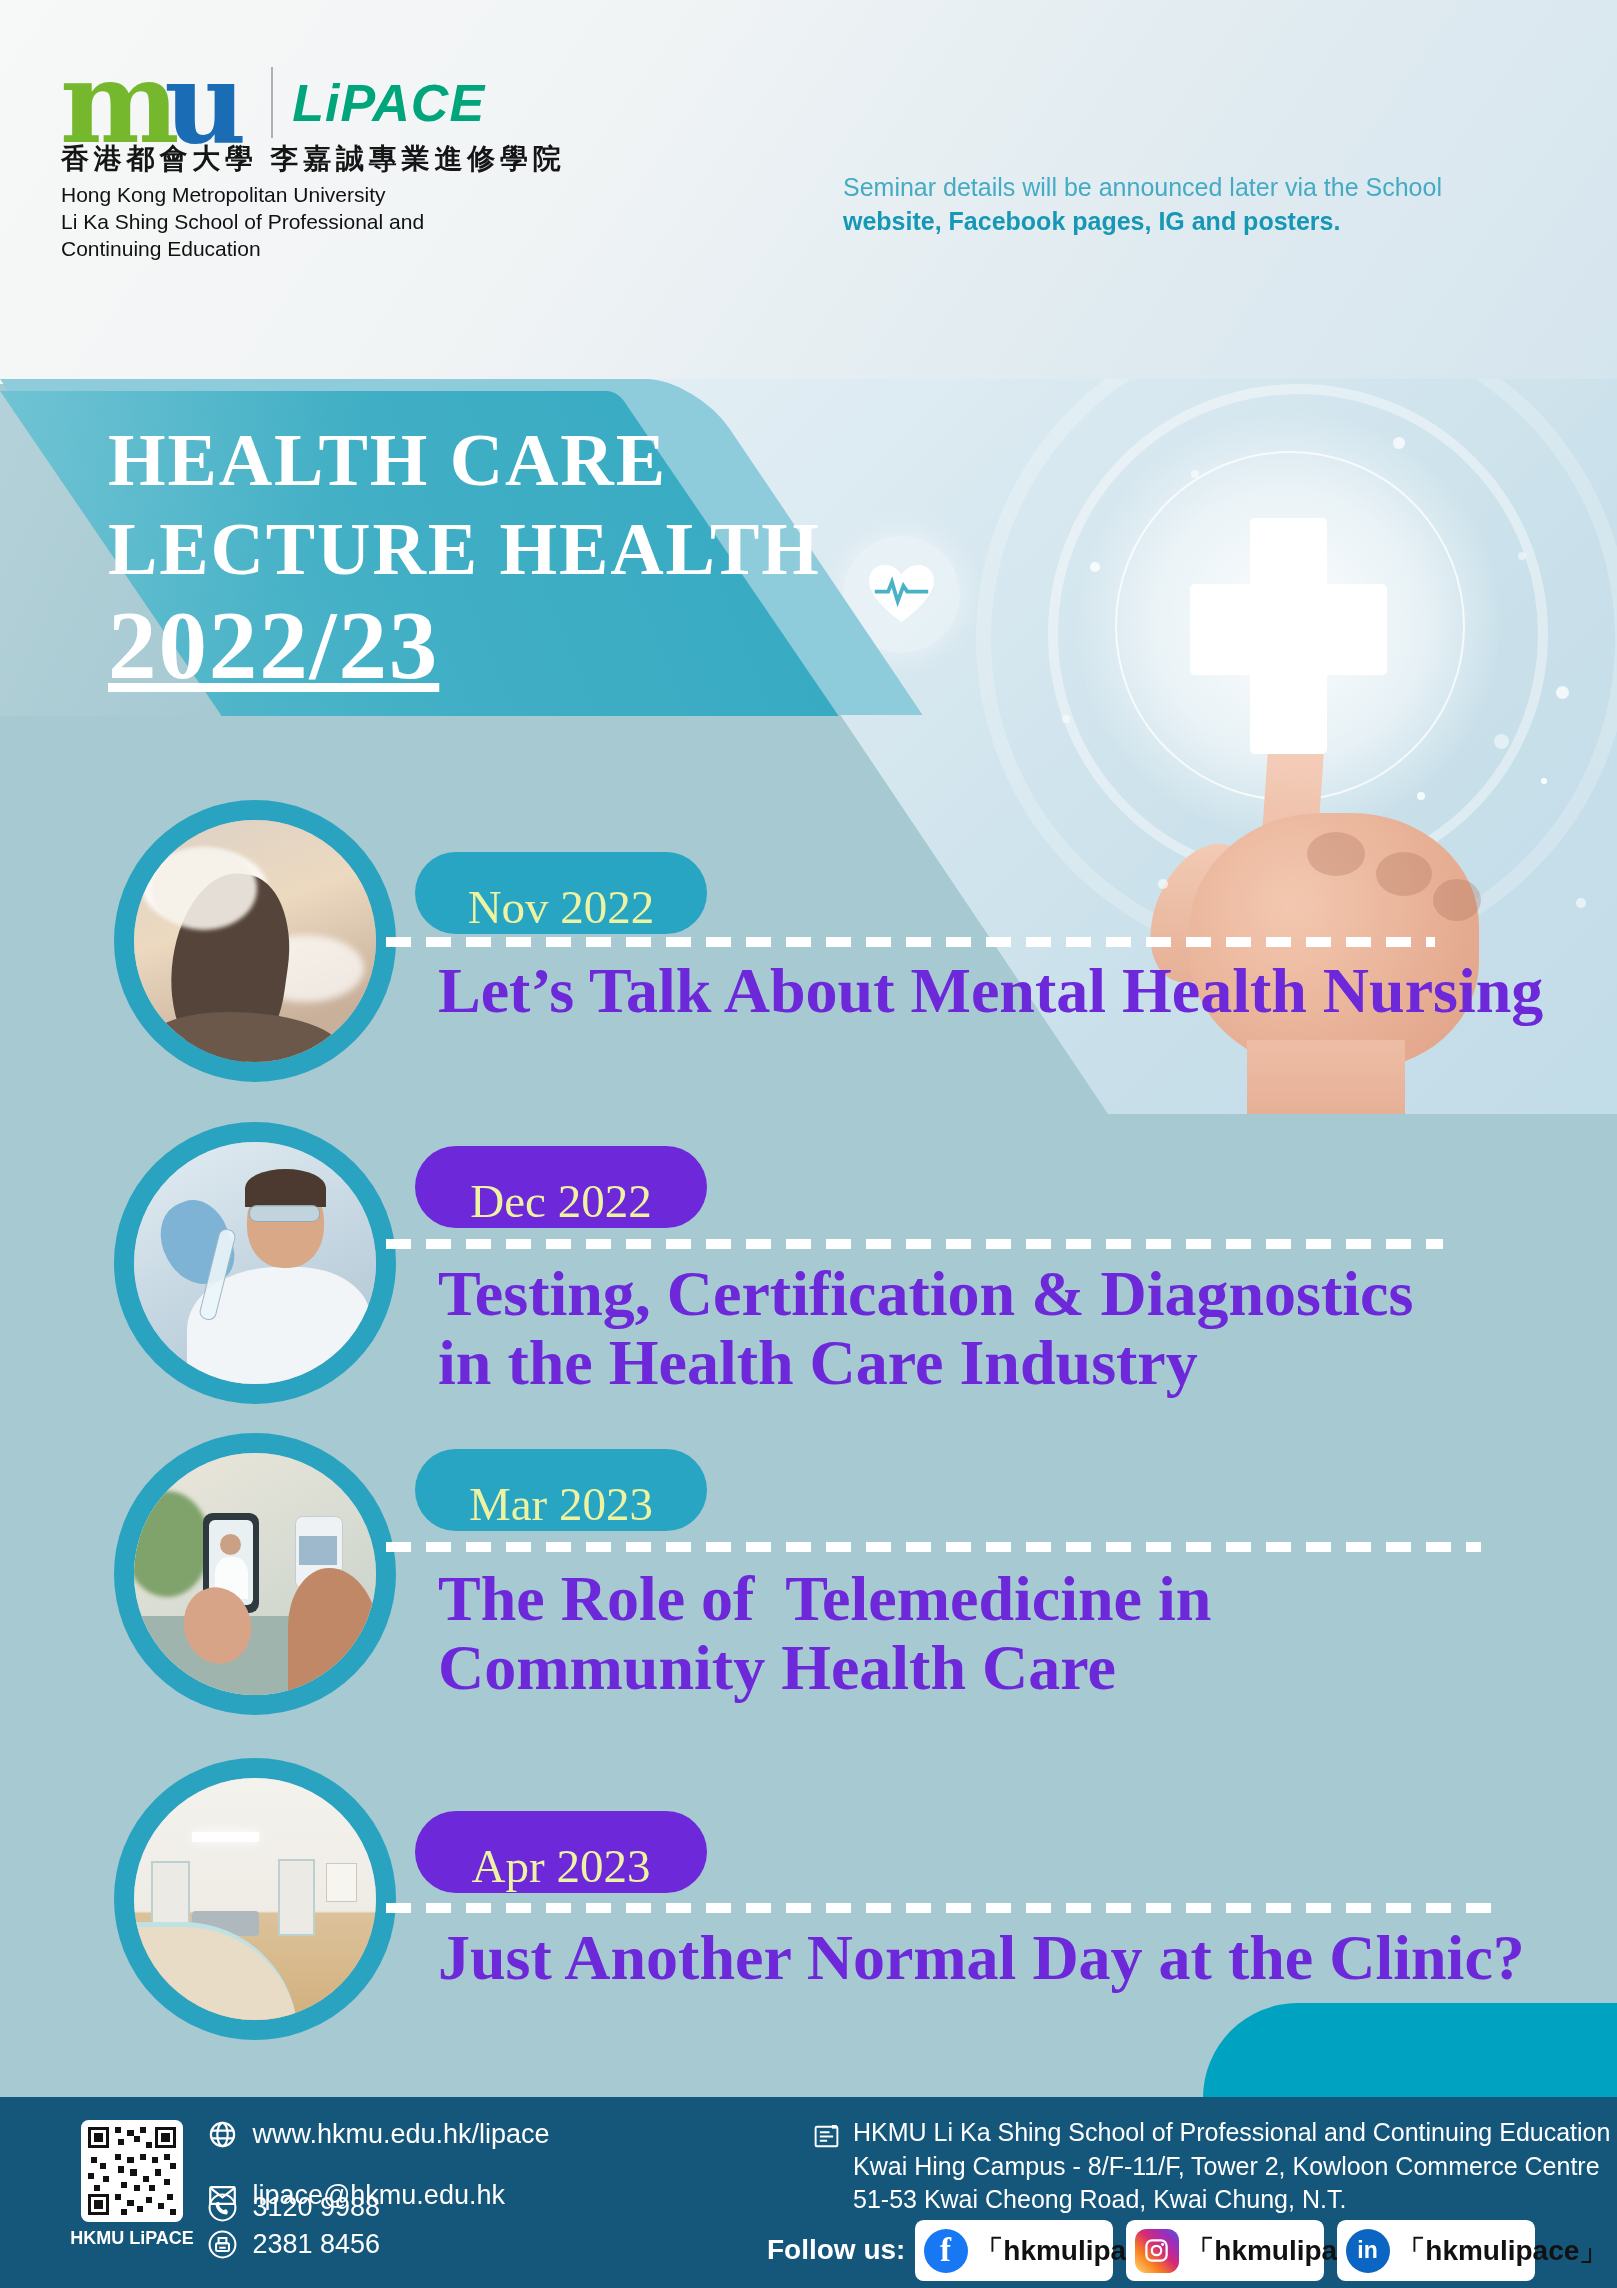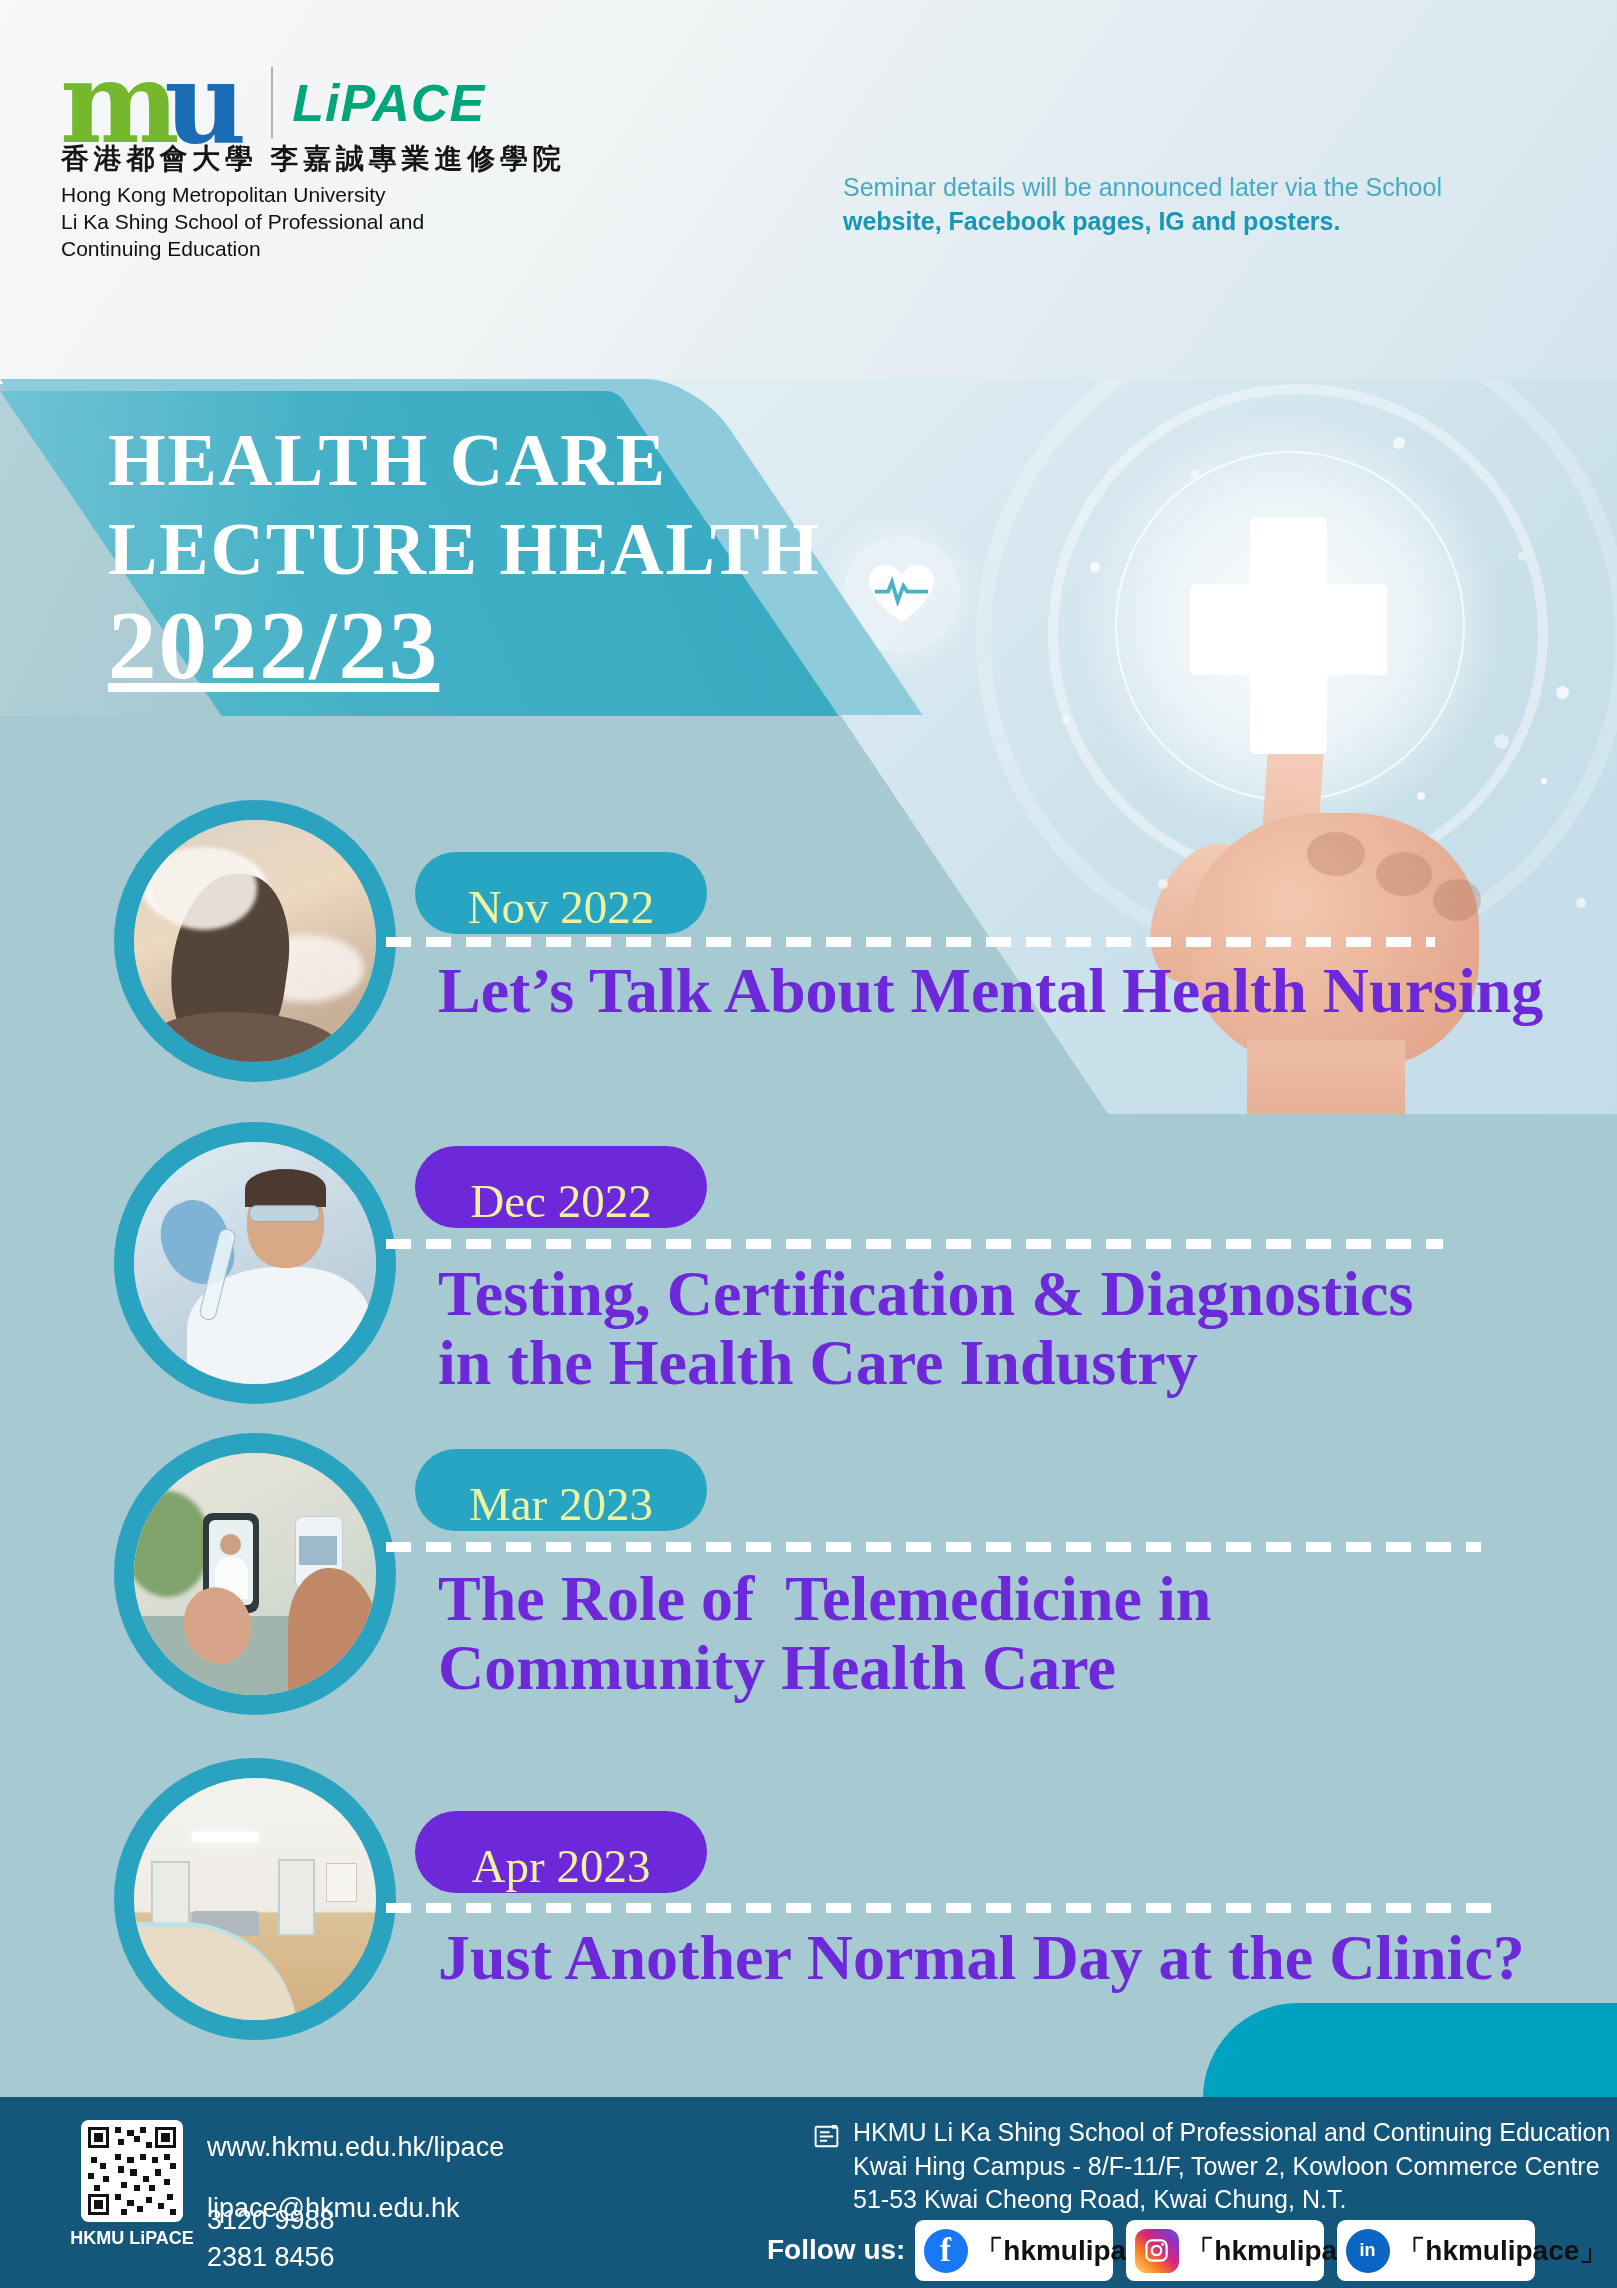--- a/index.html
+++ b/index.html
@@ -70,32 +70,32 @@
   .ph-nov{width:100%;height:100%;background:linear-gradient(160deg,#ded2c5 5%,#ecd9c0 40%,#c8b09b 80%);}
   .ph-dec{width:100%;height:100%;background:linear-gradient(155deg,#e3edf3 0%,#c3d5e0 55%,#acc3d2 100%);}
   .ph-mar{width:100%;height:100%;background:linear-gradient(150deg,#ece7dc 0%,#d8dcd2 50%,#c4cfc8 100%);}
   .ph-apr{width:100%;height:100%;background:linear-gradient(180deg,#f4f2ed 0%,#efece6 55%,#dcc29a 56%,#d2b07e 100%);}
   
   .wedge{position:absolute;right:0;top:2003px;width:415px;height:95px;background:#00a2c1;
     border-top-left-radius:108px;z-index:6;}
   .footer{position:absolute;left:0;top:2097px;width:1618px;height:191px;background:#15567b;z-index:7;color:#fff;}
   .qr-box{position:absolute;left:81px;top:23px;width:102px;height:102px;background:#fff;border-radius:7.7px;padding:6.7px;box-sizing:border-box;}
   .qr-label{position:absolute;left:56px;top:131px;width:152px;text-align:center;font-size:18px;font-weight:700;color:#fff;}
-  .contact-row{position:absolute;left:207px;display:flex;align-items:center;gap:14.4px;height:33px;flex-direction:column;}
+  .contact-row{position:absolute;left:207px;display:flex;align-items:center;gap:14.4px;height:33px;}
   .contact-text{font-size:27px;color:#fff;}
   .addr-icon{position:absolute;left:812px;top:25px;}
   .addr-line{position:absolute;left:853px;font-size:25px;color:#fff;}
   .follow-label{position:absolute;left:767px;top:137px;font-size:28px;font-weight:700;color:#fff;}
   .social-btn{position:absolute;top:123px;width:198px;height:61px;background:#fff;border-radius:8.6px;
     display:flex;align-items:center;padding-left:8.6px;box-sizing:border-box;gap:7.7px;}
   .sico{width:44px;height:44px;border-radius:50%;display:flex;align-items:center;justify-content:center;
     color:#fff;font-weight:700;flex:0 0 auto;}
   .sico-fb{background:#1877f2;font-size:33px;font-family:"Liberation Serif",serif;}
   .sico-ig{border-radius:11.5px;background:linear-gradient(45deg,#feda75 0%,#fa7e1e 30%,#d62976 55%,#962fbf 80%,#4f5bd5 100%);}
-  .sico-li{background:#0a66c2;font-size:18px;}
+  .sico-li{background:#0a66c2;font-size:23px;}
   .social-handle{font-size:28px;font-weight:700;color:#111;}
   .heart-badge{position:absolute;left:843px;top:157px;width:117px;height:117px;border-radius:50%;
     background:rgba(255,255,255,.38);box-shadow:0 0 33px rgba(255,255,255,.55);
     display:flex;align-items:center;justify-content:center;}
 </style>
 </head>
 <body>
 
 <div class="poster">
 

